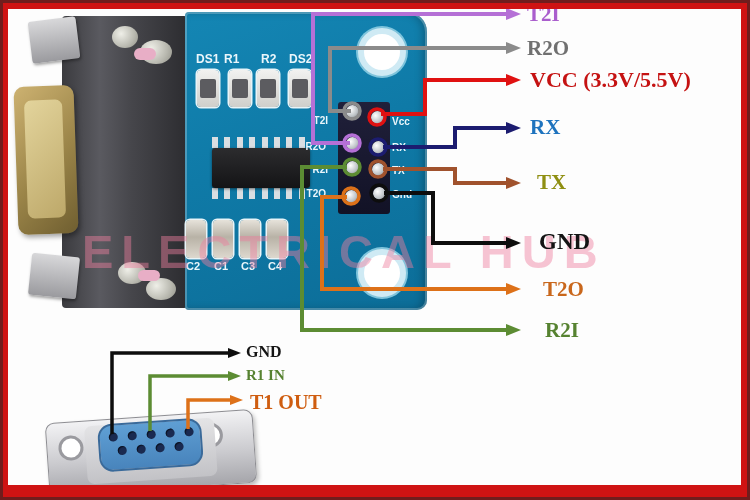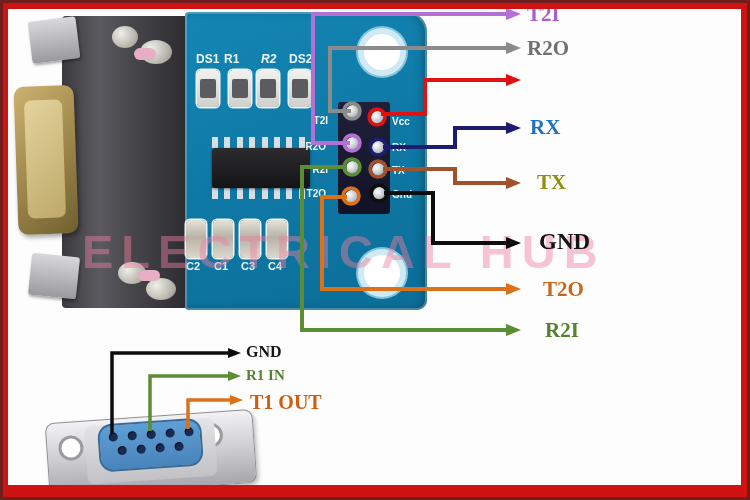--- a/index.html
+++ b/index.html
@@ -70,21 +70,21 @@
   <div class="abs solder" style="left:146px;top:278px;width:30px;height:22px;"></div>
   <div class="abs" style="left:134px;top:48px;width:22px;height:12px;border-radius:6px;background:#e8aec6;z-index:3;"></div>
   <div class="abs" style="left:138px;top:270px;width:22px;height:11px;border-radius:6px;background:#e8aec6;z-index:3;"></div>
 
   <div class="abs pcb"></div>
   <div class="abs hole" style="left:358px;top:28px;z-index:2;"></div>
   <div class="abs hole" style="left:358px;top:249px;z-index:2;"></div>
 
   <div class="abs silk" style="left:196px;top:52px;font-size:12px;z-index:2;">DS1</div>
   <div class="abs silk" style="left:224px;top:52px;font-size:12px;z-index:2;">R1</div>
-  <div class="abs silk" style="left:261px;top:52px;font-size:12px;z-index:2;font-style:italic;">R2</div>
+  <div class="abs silk" style="left:261px;top:52px;font-size:12px;z-index:2;">R2</div>
   <div class="abs silk" style="left:289px;top:52px;font-size:12px;z-index:2;">DS2</div>
   <div class="abs comp" style="left:197px;top:70px;z-index:2;">
       <div class="core"></div>
     </div>
   <div class="abs comp" style="left:229px;top:70px;z-index:2;">
       <div class="core"></div>
     </div>
   <div class="abs comp" style="left:257px;top:70px;z-index:2;">
       <div class="core"></div>
     </div>
@@ -171,20 +171,21 @@
     <polyline points="112,434 112,353 228,353" fill="none" stroke-width="3.5" stroke="#0d0d0d"></polyline>
     <polygon points="241,353 228,348 228,358" fill="#0d0d0d"></polygon>
     <polyline points="150,431 150,376 228,376" fill="none" stroke-width="3.5" stroke="#5c8c33"></polyline>
     <polygon points="241,376 228,371 228,381" fill="#5c8c33"></polygon>
     <polyline points="188,429 188,400 230,400" fill="none" stroke-width="3.5" stroke="#dd7119"></polyline>
     <polygon points="243,400 230,395 230,405" fill="#dd7119"></polygon>
   </svg>
 
   <div class="abs wire-label" style="left: 527px; top: 2px; font-size: 21px; color: rgb(170, 94, 205);">T2I</div>
   <div class="abs wire-label" style="left: 527px; top: 36px; font-size: 21px; color: rgb(112, 112, 112);">R2O</div>
+  <div class="abs wire-label" style="left: 530px; top: 67px; font-size: 22px; color: rgb(197, 18, 18);">VCC (3.3V/5.5V)</div>
   <div class="abs wire-label" style="left: 530px; top: 115px; font-size: 21px; color: rgb(30, 115, 190);">RX</div>
   <div class="abs wire-label" style="left: 537px; top: 170px; font-size: 21px; color: rgb(143, 143, 18);">TX</div>
   <div class="abs wire-label" style="left: 539px; top: 229px; font-size: 23px; color: rgb(20, 20, 20);">GND</div>
   <div class="abs wire-label" style="left: 543px; top: 277px; font-size: 21px; color: rgb(201, 103, 28);">T2O</div>
   <div class="abs wire-label" style="left: 545px; top: 318px; font-size: 21px; color: rgb(86, 130, 48);">R2I</div>
 
   <div class="abs wire-label" style="left: 246px; top: 343px; font-size: 16px; color: rgb(20, 20, 20);">GND</div>
   <div class="abs wire-label" style="left: 246px; top: 367px; font-size: 15px; color: rgb(86, 130, 48);">R1 IN</div>
   <div class="abs wire-label" style="left: 250px; top: 391px; font-size: 20px; color: rgb(207, 93, 16);">T1 OUT</div>
 

